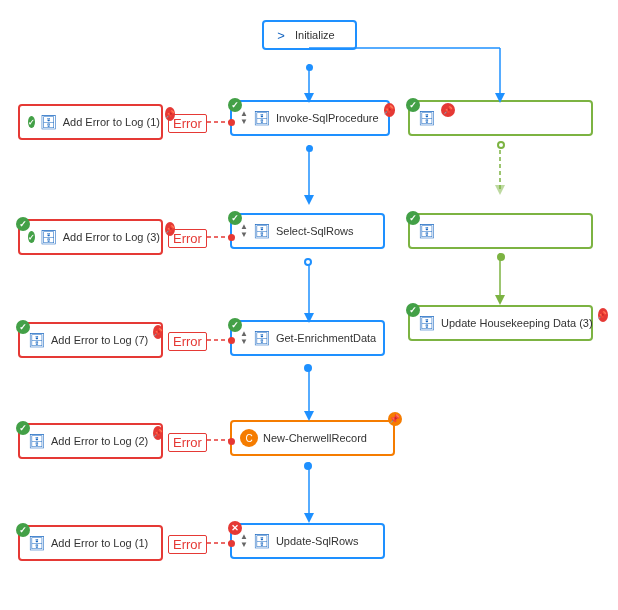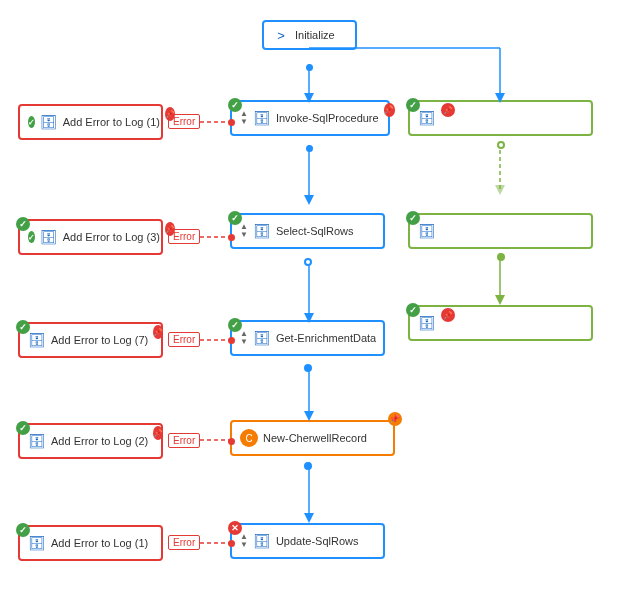--- a/index.html
+++ b/index.html
@@ -104,21 +104,21 @@
     }
     .badge-green { background: #43a047; }
     .badge-red { background: #e53935; }
     .badge-pin { background: #e53935; font-size: 9px; }
     
     .error-label {
       position: absolute;
       background: #fff;
       border: 1px solid #e53935;
       color: #e53935;
-      font-size: 10px;
+      font-size: 13px;
       padding: 1px 4px;
       border-radius: 2px;
       z-index: 5;
     }
     
     .sort-icons {
       font-size: 8px;
       color: #666;
       display: flex;
       flex-direction: column;
@@ -265,20 +265,21 @@
     <span class="icon-db">🗄</span>
     <span>Add Error to Log (7)</span>
     <span class="badge badge-pin" style="position:relative; top:-8px; left:0; font-size:8px;">📌</span>
   </div>
   <div class="badge badge-green" style="left:16px; top:320px;">✓</div>
   <div class="error-label" style="left:168px; top:332px;">Error</div>
   <div class="dot" style="left:228px; top:337px; width:7px; height:7px; background:#e53935; border-radius:50%;"></div>
 
   <div class="node node-green" style="left:408px; top:305px; width:185px; height:36px;">
     <span class="icon-db">🗄</span>
+    <span>Update Housekeeping Data (3)</span>
     <span class="badge badge-pin" style="position:relative; top:-8px; left:0; font-size:8px;">📌</span>
   </div>
   <div class="badge badge-green" style="left:406px; top:303px;">✓</div>
 
   <div class="node node-orange" style="left:230px; top:420px; width:165px; height:36px;">
     <span class="icon-circle-orange">C</span>
     <span>New-CherwellRecord</span>
   </div>
   <div class="badge badge-pin" style="left:388px; top:412px; background:#f57c00; font-size:9px;">📌</div>
 

